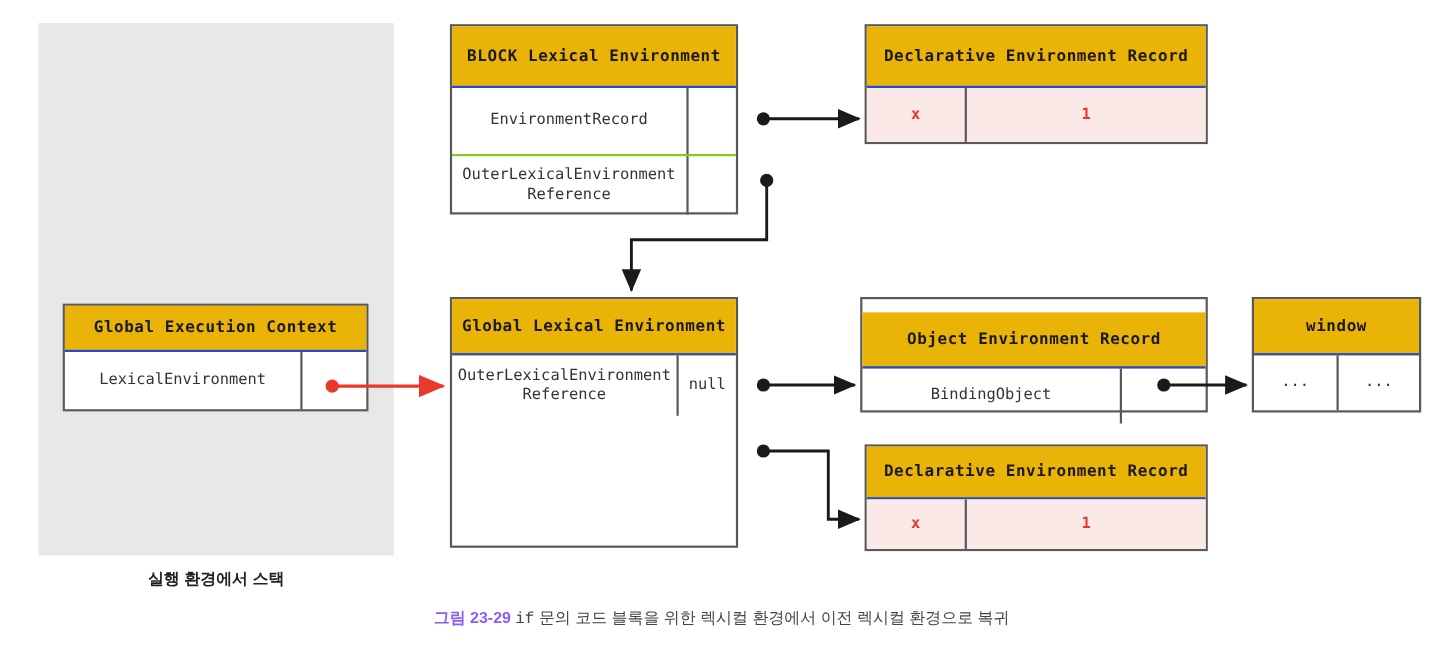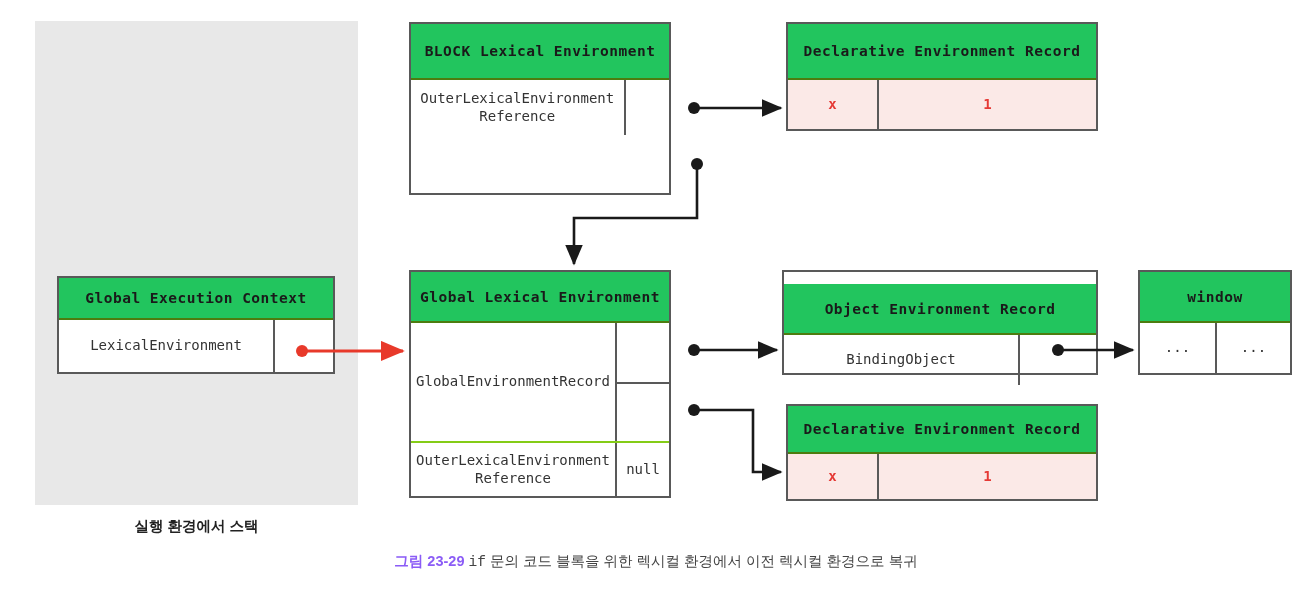--- a/index.html
+++ b/index.html
@@ -6,24 +6,24 @@
   body{
     width:1312px;height:590px;position:relative;overflow:hidden;
     font-family:"DejaVu Sans Mono","Liberation Mono",monospace;
   }
   #stage{position:absolute;left:0;top:0;width:1312px;height:590px;}
 
   
   .node{position:absolute;box-sizing:border-box;border:2px solid #595959;background:#fff;}
   .hdr{
     box-sizing:border-box;width:100%;
-    background:#22c55e;color:#1a1a1a;
+    background:#eab308;color:#1a1a1a;
     font-weight:bold;font-size:14.5px;letter-spacing:.5px;
     display:flex;align-items:center;justify-content:center;
-    border-bottom:2px solid #4d7c0f;
+    border-bottom:2px solid #1d4ed8;
   }
   .row{box-sizing:border-box;display:flex;width:100%;}
   .row + .row{border-top:2px solid #84cc16;}
   .cell{
     box-sizing:border-box;display:flex;align-items:center;justify-content:center;
     font-size:14px;color:#333;text-align:center;line-height:1.25;white-space:pre-line;
   }
   .cell + .cell{border-left:2px solid #595959;}
   .split{box-sizing:border-box;display:flex;flex-direction:column;}
   .split > div{box-sizing:border-box;flex:1 1 50%;position:relative;}
@@ -65,44 +65,41 @@
   <div class="node" id="gec" style="left:57px;top:276px;width:278px;height:98px;">
     <div class="hdr" style="height:42px;">Global Execution Context</div>
     <div class="row" style="height:52px;">
       <div class="cell" style="width:214px;height:100%;">LexicalEnvironment</div>
       <div class="cell" style="width:60px;height:100%;"></div>
     </div>
   </div>
 
   <div class="node" id="block-le" style="left:409px;top:22px;width:262px;height:173px;">
     <div class="hdr" style="height:56px;">BLOCK Lexical Environment</div>
+    <div class="row" style="height:60px;">
+      <div class="cell" style="width:254px;height:100%;">EnvironmentRecord</div>
+      <div class="cell" style="width:54px;height:100%;"></div>
+    </div>
     <div class="row" style="height:55px;">
       <div class="cell" style="width:254px;height:100%;">OuterLexicalEnvironment
 Reference</div>
       <div class="cell" style="width:54px;height:100%;"></div>
     </div>
   </div>
 
   <div class="node" id="block-der" style="left:786px;top:22px;width:312px;height:109px;">
     <div class="hdr" style="height:56px;">Declarative Environment Record</div>
     <div class="row" style="height:49px;">
       <div class="cell pink" style="width:89px;height:100%;">x</div>
       <div class="cell pink" style="width:219px;height:100%;">1</div>
     </div>
   </div>
 
   <div class="node" id="gle" style="left:409px;top:270px;width:262px;height:228px;">
     <div class="hdr" style="height:51px;">Global Lexical Environment</div>
-    <div class="row" style="height:118px;">
-      <div class="cell" style="width:204px;height:100%;">GlobalEnvironmentRecord</div>
-      <div class="split" style="width:54px;height:100%;border-left:2px solid #595959;">
-        <div></div>
-        <div></div>
-      </div>
-    </div>
     <div class="row" style="height:55px;">
       <div class="cell" style="width:204px;height:100%;">OuterLexicalEnvironment
 Reference</div>
       <div class="cell" style="width:54px;height:100%;">null</div>
     </div>
   </div>
 
   <div class="node" id="oer" style="left:782px;top:270px;width:316px;height:105px;">
     <div class="hdr" style="height:51px;margin-top:12px;">Object Environment Record</div>
     <div class="row" style="height:50px;border-radius:23px;">

